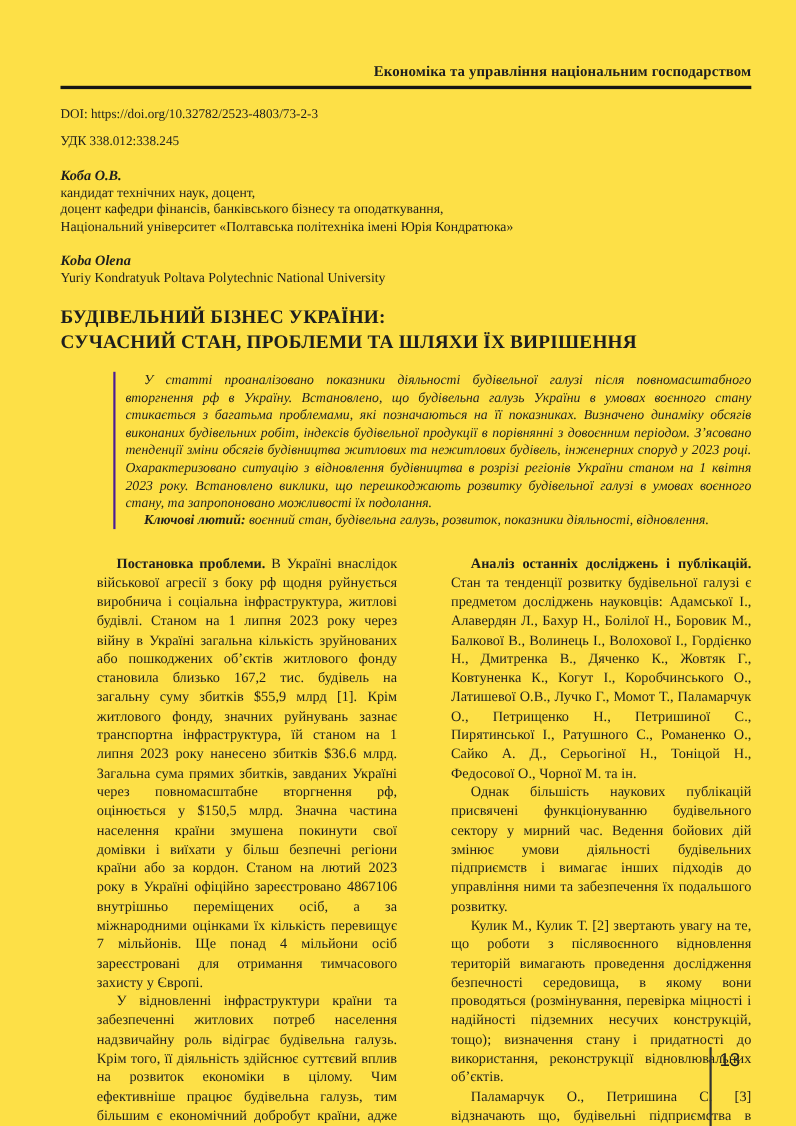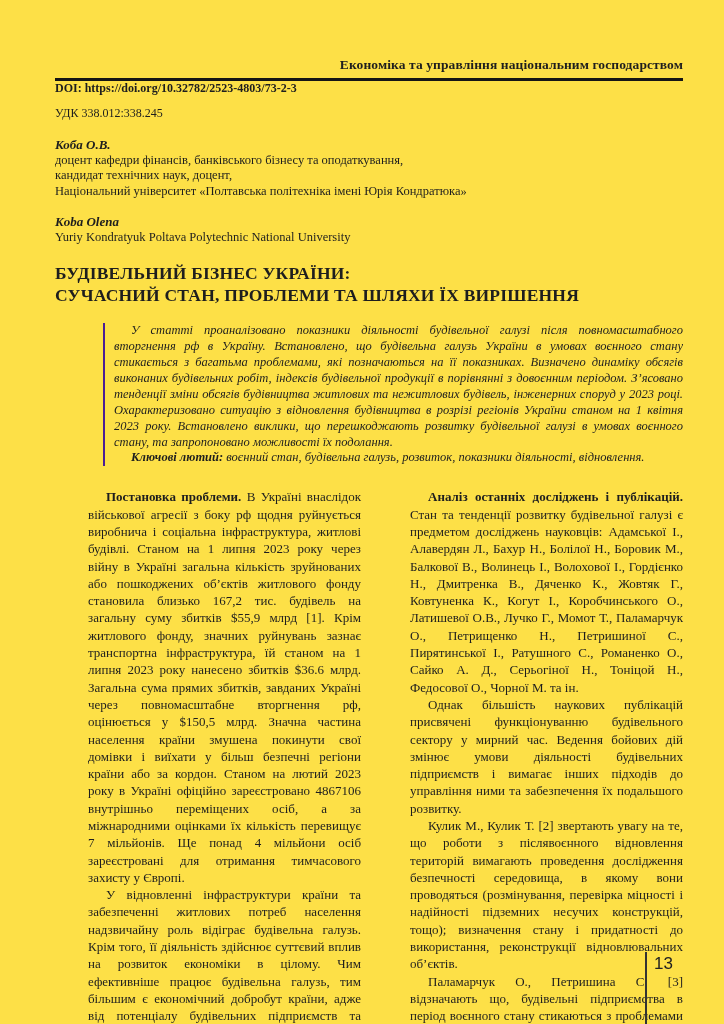--- a/index.html
+++ b/index.html
@@ -23,21 +23,21 @@
     font-size: 13.5px;
     line-height: 17px;
     padding-bottom: 5px;
     letter-spacing: 0.1px;
   }
   .head-rule {
     height: 3px;
     background: #151515;
   }
   
-  .doi-line { margin-top: 0; font-size: 12px; line-height: 14px; font-weight: bold; }
+  .doi-line { margin-top: 15px; font-size: 12px; line-height: 14px; }
   .udc-line { margin-top: 11px; font-size: 12px; line-height: 14px; }
   
   .author-block-ua { margin-top: 17px; }
   .author-name { font-weight: bold; font-style: italic; font-size: 13px; line-height: 16px; }
   .author-line { font-size: 12.5px; line-height: 15.3px; }
   .author-block-en { margin-top: 15px; }
   
   .article-title {
     margin-top: 18px;
     font-size: 17.5px;
@@ -94,22 +94,22 @@
 <div class="page">
 
   <div class="journal-header">Економіка та управління національним господарством</div>
   <div class="head-rule"></div>
 
   <div class="doi-line">DOI: https://doi.org/10.32782/2523-4803/73-2-3</div>
   <div class="udc-line">УДК 338.012:338.245</div>
 
   <div class="author-block-ua">
     <div class="author-name">Коба О.В.</div>
+    <div class="author-line">кандидат технічних наук, доцент,</div>
     <div class="author-line">доцент кафедри фінансів, банківського бізнесу та оподаткування,</div>
-    <div class="author-line">кандидат технічних наук, доцент,</div>
     <div class="author-line">Національний університет «Полтавська політехніка імені Юрія Кондратюка»</div>
   </div>
 
   <div class="author-block-en">
     <div class="author-name">Koba Olena</div>
     <div class="author-line">Yuriy Kondratyuk Poltava Polytechnic National University</div>
   </div>
 
   <h1 class="article-title">
     <span>БУДІВЕЛЬНИЙ БІЗНЕС УКРАЇНИ:</span><br>

